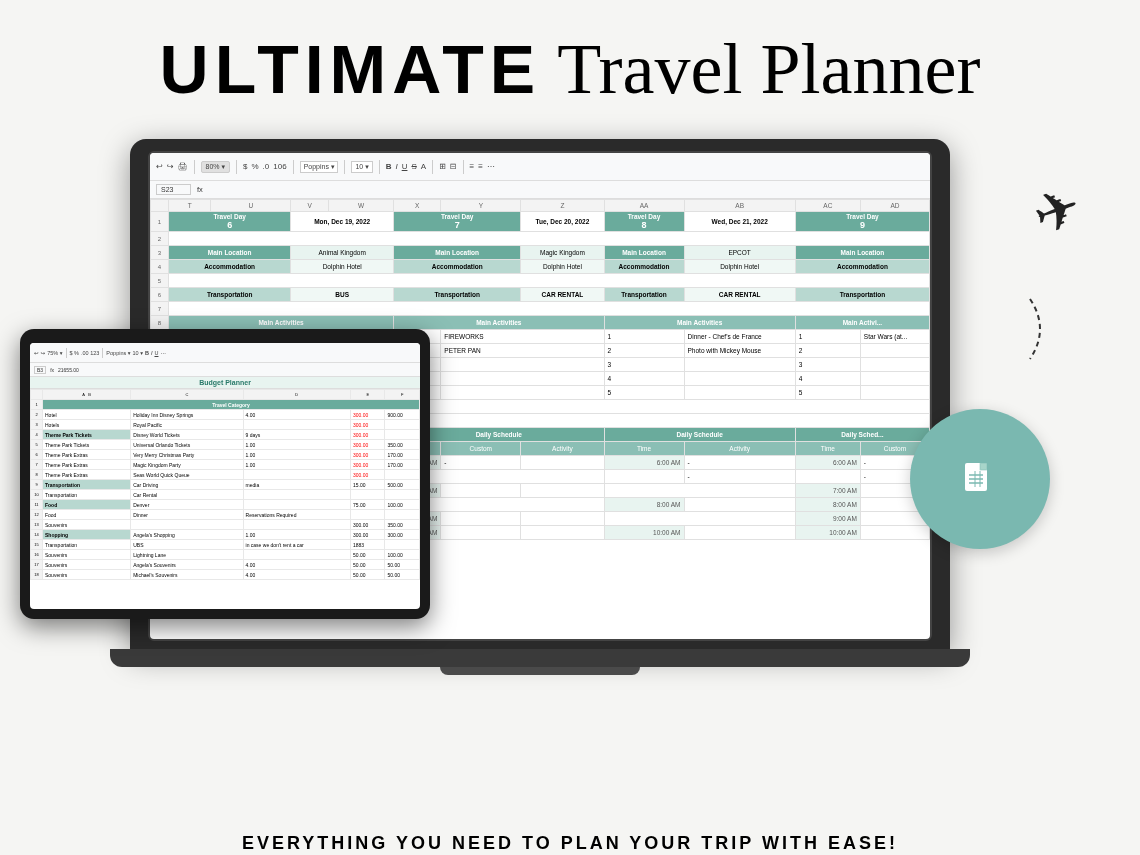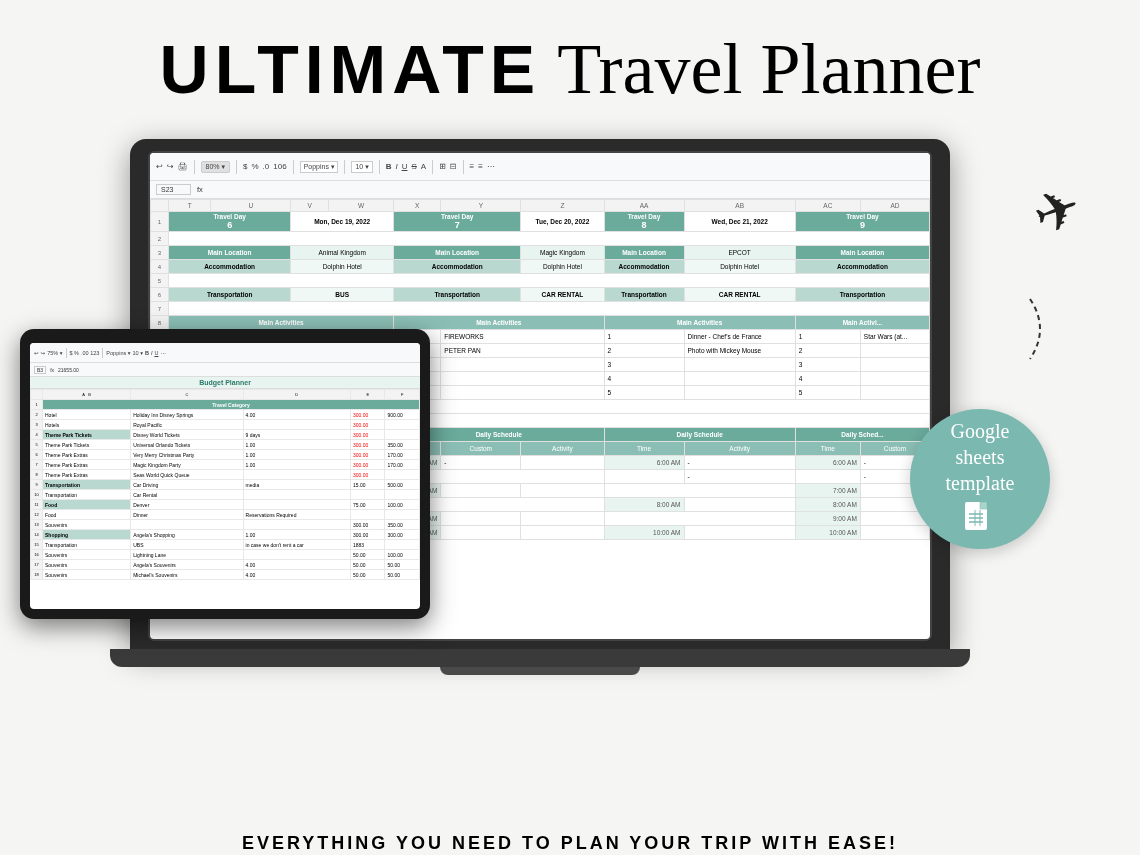--- a/index.html
+++ b/index.html
@@ -916,25 +916,20 @@
             </tbody>
               </table>
           </div>
 
         </div>
       </div>
     </div>
   </div>
 
   <div class="gs-badge">
-    <div class="gs-badge-text">
-      <span>Google</span><br>
-      <span>sheets</span><br>
-      <span>template</span>
-    </div>
 
     <svg class="gs-icon" viewBox="0 0 40 40">
       <rect x="5" y="2" width="22" height="28" rx="2" fill="white"></rect>
       <rect x="20" y="2" width="7" height="7" rx="1" fill="#a8d5ca"></rect>
       <rect x="20" y="2" width="7" height="7" rx="0" fill="none" stroke="#7ab8b0" stroke-width="0.5"></rect>
       <line x1="9" y1="14" x2="23" y2="14" stroke="#7ab8b0" stroke-width="1.5"></line>
       <line x1="9" y1="18" x2="23" y2="18" stroke="#7ab8b0" stroke-width="1.5"></line>
       <line x1="9" y1="22" x2="23" y2="22" stroke="#7ab8b0" stroke-width="1.5"></line>
       <line x1="15" y1="10" x2="15" y2="26" stroke="#7ab8b0" stroke-width="1"></line>
       <line x1="20" y1="10" x2="20" y2="26" stroke="#7ab8b0" stroke-width="1"></line>

